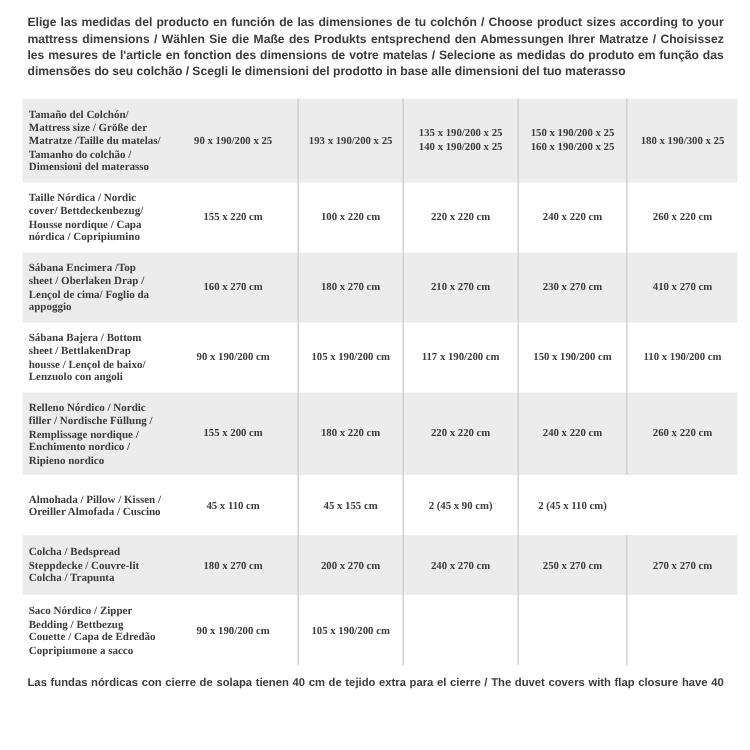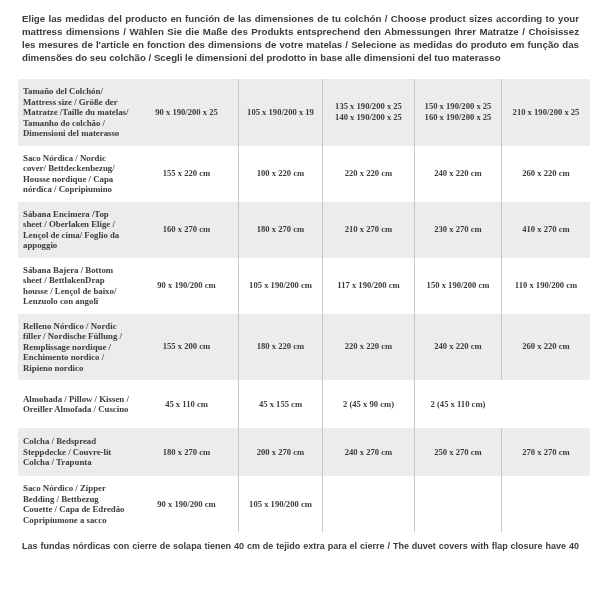--- a/index.html
+++ b/index.html
@@ -50,37 +50,37 @@
 </style>
 </head>
 <body>
 
 <div class="page">
   <p class="intro">Elige las medidas del producto en función de las dimensiones de tu colchón / Choose product sizes according to your mattress dimensions / Wählen Sie die Maße des Produkts entsprechend den Abmessungen Ihrer Matratze / Choisissez les mesures de l'article en fonction des dimensions de votre matelas / Selecione as medidas do produto em função das dimensões do seu colchão / Scegli le dimensioni del prodotto in base alle dimensioni del tuo materasso</p>
   <div class="size-table" id="size-table">
       <div class="trow shaded">
         <div class="cell label">Tamaño del Colchón/ Mattress size / Größe der Matratze /Taille du matelas/ Tamanho do colchão / Dimensioni del materasso</div>
         <div class="cell value">90 x 190/200 x 25</div>
-        <div class="cell value sep">105 x 190/200 x 19</div>
+        <div class="cell value sep">193 x 190/200 x 25</div>
         <div class="cell value sep">135 x 190/200 x 25
 140 x 190/200 x 25</div>
         <div class="cell value sep">150 x 190/200 x 25
 160 x 190/200 x 25</div>
-        <div class="cell value sep">210 x 190/200 x 25</div>
+        <div class="cell value sep">180 x 190/300 x 25</div>
       </div>
       <div class="trow">
-        <div class="cell label">Saco Nórdica /  Nordic cover/ Bettdeckenbezug/ Housse nordique / Capa nórdica / Copripiumino</div>
+        <div class="cell label">Taille Nórdica /  Nordic cover/ Bettdeckenbezug/ Housse nordique / Capa nórdica / Copripiumino</div>
         <div class="cell value">155 x 220 cm</div>
         <div class="cell value sep">100 x 220 cm</div>
         <div class="cell value sep">220 x 220 cm</div>
         <div class="cell value sep">240 x 220 cm</div>
         <div class="cell value sep">260 x 220 cm</div>
       </div>
       <div class="trow shaded">
-        <div class="cell label">Sábana Encimera /Top sheet / Oberlaken Elige / Lençol de cima/ Foglio da appoggio</div>
+        <div class="cell label">Sábana Encimera /Top sheet / Oberlaken Drap / Lençol de cima/ Foglio da appoggio</div>
         <div class="cell value">160 x 270 cm</div>
         <div class="cell value sep">180 x 270 cm</div>
         <div class="cell value sep">210 x 270 cm</div>
         <div class="cell value sep">230 x 270 cm</div>
         <div class="cell value sep">410 x 270 cm</div>
       </div>
       <div class="trow">
         <div class="cell label">Sábana Bajera / Bottom sheet / BettlakenDrap housse / Lençol de baixo/ Lenzuolo con angoli</div>
         <div class="cell value">90 x 190/200 cm</div>
         <div class="cell value sep">105 x 190/200 cm</div>

